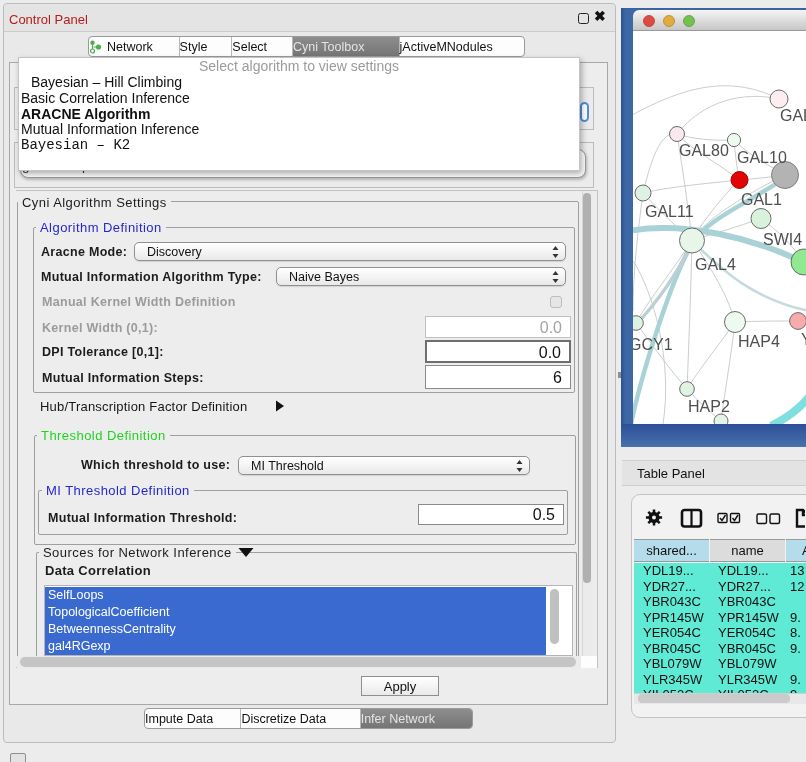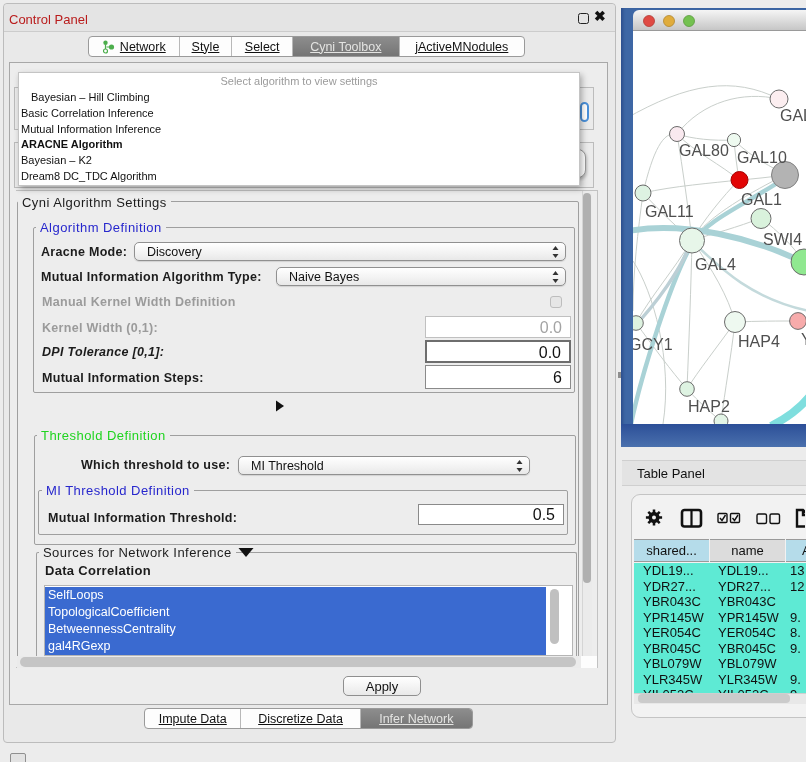--- a/index.html
+++ b/index.html
@@ -15,22 +15,22 @@
   background:linear-gradient(#ffffff,#f2f2f2 60%,#e8e8e8);
   font-size:12.5px; color:#111; line-height:16px; padding-left:12px;
   box-shadow:0 1px 1px rgba(0,0,0,0.12); }
 .combo .arr { position:absolute; right:6px; top:0; height:100%; display:flex;
   flex-direction:column; justify-content:center; }
 .tfield { position:absolute; background:#fff; font-size:16px; color:#111;
   text-align:right; padding-right:8px; }
 .tabbar { position:absolute; background:#fdfdfd; border:1px solid #9a9a9a;
   border-radius:4px; display:flex; align-items:stretch; overflow:hidden;
   font-size:12.5px; color:#111; }
-.tabbar .tab { display:flex; align-items:center; justify-content:center;
-  border-right:1px solid #b8b8b8; white-space:nowrap;text-decoration:underline; }
+.tabbar .tab { display:flex; align-items:center; justify-content:flex-start;
+  border-right:1px solid #b8b8b8; white-space:nowrap; }
 .tabbar .tab:last-child { border-right:none; }
 .tabbar .sel { background:linear-gradient(#8d8d8d,#757575); color:#e4e4e2; }
 </style>
 </head>
 <body>
 <div id="stage">
 
 <div class="abs" style="left:3px;top:3px;width:613px;height:740px;background:#e9e9e9;border:1px solid #bcbcbc;border-radius:4px;"></div>
 <div class="abs" style="left:4px;top:4px;width:611px;height:28px;background:#e4e4e4;border-bottom:1px solid #cccccc;border-radius:4px 4px 0 0;"></div>
 <div class="abs" style="left:9px;top:12px;font-size:13px;color:#b91c1c;">Control Panel</div>
@@ -86,26 +86,27 @@
           <path d="M3.5 12 L6.5 8 L0.5 8 Z" fill="#333"></path>
         </svg>
       </span></div>
 
 <div class="abs dlbl" style="left:42px;top:295px;">Manual Kernel Width Definition</div>
 <div class="abs" style="left:550px;top:296px;width:12px;height:12px;background:#e6e6e6;border:1px solid #bdbdbd;border-radius:3px;"></div>
 
 <div class="abs dlbl" style="left:42px;top:321px;">Kernel Width (0,1):</div>
 <div class="tfield" style="left:425px;top:316px;width:146px;height:22px;line-height:21px;border:1px solid #c0c0c0;color:#a3a3a3;">0.0</div>
 
-<div class="abs lbl" style="left:42px;top:345px;font-style:italic;">DPI Tolerance [0,1]:</div>
+<div class="abs lbl" style="left:42px;top:345px;">DPI Tolerance [0,1]:</div>
 <div class="tfield" style="left:425px;top:340px;width:146px;height:23px;line-height:22px;border:2px solid #6e6e6e;">0.0</div>
 
 <div class="abs lbl" style="left:42px;top:371px;">Mutual Information Steps:</div>
 <div class="tfield" style="left:425px;top:365px;width:146px;height:24px;line-height:23px;border:1px solid #8a8a8a;">6</div>
 
+<div class="abs" style="left:40px;top:399px;font-size:13px;color:#161616;letter-spacing:0.2px;white-space:nowrap;">Hub/Transcription Factor Definition</div>
 <svg class="abs" style="left:275px;top:400px;" width="10" height="12" viewBox="0 0 10 12">
       <path d="M1 0.5 L9 6 L1 11.5 Z" fill="#111"></path>
     </svg>
 
 <div class="grp abs" style="left:34px;top:435px;width:542px;height:110px;"></div>
 <div class="abs gtitle" style="left:37px;top:428px;color:#1fd41f;">Threshold Definition</div>
 
 <div class="abs lbl" style="left:81px;top:458px;">Which threshold to use:</div>
 <div class="combo" style="left:238px;top:456px;width:292px;height:19px;line-height:18px;border-radius:5px;">MI Threshold<span class="arr">
         <svg width="7" height="12" viewBox="0 0 7 12">
@@ -128,36 +129,35 @@
 
 <div class="abs" style="left:44px;top:585px;width:529px;height:71px;background:#ffffff;border:1px solid #b5b5b5;"></div>
 <div class="abs" style="left:45px;top:587px;width:501px;height:68px;background:#3a6ad0;color:#fff;font-size:12.5px;line-height:16.85px;padding-left:3px;">
 SelfLoops<br>TopologicalCoefficient<br>BetweennessCentrality<br>gal4RGexp</div>
 <div class="abs" style="left:550px;top:589px;width:9px;height:55px;background:#c0c0c0;border-radius:4.5px;"></div>
 
 <div class="abs" style="left:17px;top:656px;width:580px;height:12px;background:#ebebeb;"></div>
 <div class="abs" style="left:20px;top:657px;width:556px;height:10px;background:#c5c5c5;border-radius:5px;"></div>
 <div class="abs" style="left:581px;top:656px;width:16px;height:12px;background:#fdfdfd;"></div>
 
-<div class="abs" style="left:343px;top:676px;width:78px;height:20px;background:linear-gradient(#ffffff,#e9e9e9);border:1px solid #8f8f8f;border-radius:5px;text-align:center;font-size:13px;color:#111;line-height:19px;">Apply</div>
+<div class="abs" style="left:361px;top:676px;width:78px;height:20px;background:linear-gradient(#ffffff,#e9e9e9);border:1px solid #8f8f8f;border-radius:0;text-align:center;font-size:13px;color:#111;line-height:19px;">Apply</div>
 
 <div class="tabbar" style="left:144px;top:708px;width:329px;height:21px;">
   <div class="tab" style="width:97px;">Impute Data</div>
   <div class="tab" style="width:120px;">Discretize Data</div>
   <div class="tab sel" style="width:112px;">Infer Network</div>
 </div>
 
-<div class="abs" style="left:18px;top:57px;width:562px;height:114px;background:#ffffff;border:1px solid #c4c4c4;box-shadow:2px 3px 6px rgba(0,0,0,0.3);font-size:11px;color:#111;overflow:hidden;margin-top:15px;">
+<div class="abs" style="left:18px;top:57px;width:562px;height:114px;background:#ffffff;border:1px solid #c4c4c4;box-shadow:2px 3px 6px rgba(0,0,0,0.3);font-size:14px;color:#111;overflow:hidden;">
   <div style="text-align:center;color:#9b9b9b;line-height:17px;height:17px;">Select algorithm to view settings</div>
   <div style="padding-left:12px;line-height:15.8px;">Bayesian – Hill Climbing</div>
   <div style="padding-left:2px;line-height:15.8px;">Basic Correlation Inference</div>
+  <div style="padding-left:2px;line-height:15.8px;font-weight:bold;">ARACNE Algorithm</div>
   <div style="padding-left:2px;line-height:15.8px;">Mutual Information Inference</div>
-  <div style="padding-left:2px;line-height:15.8px;font-weight:bold;">ARACNE Algorithm</div>
-  <div style="padding-left:2px;line-height:15.8px;">Bayesian – K2</div>
-  <div style="padding-left:2px;line-height:15.8px;">Dream8 DC_TDC Algorithm</div>
+  <div style="padding-left:2px;line-height:15.8px;font-family:Liberation Mono, monospace;">Bayesian – K2</div>
 </div>
 
 <div class="abs" style="left:618px;top:372px;width:3px;height:6px;background:#8f8f8f;"></div>
 
 <div class="abs" style="left:10px;top:753px;width:16px;height:12px;background:#e2e2e2;border:1.5px solid #8f8f8f;border-radius:2px;"></div>
 
 <div class="abs" style="left:621px;top:8px;width:185px;height:439px;background:#3e67a5;box-shadow:inset 3px 0 3px -1px #2d4f8e;"></div>
 <div class="abs" style="left:621px;top:424px;width:185px;height:23px;background:linear-gradient(#2c4f98,#4a70ad);"></div>
 
 <div class="abs" style="left:633px;top:10px;width:173px;height:21px;background:linear-gradient(#f5f5f5,#c6c6c6);border-radius:6px 0 0 0;border-bottom:1px solid #9a9a9a;"></div>

